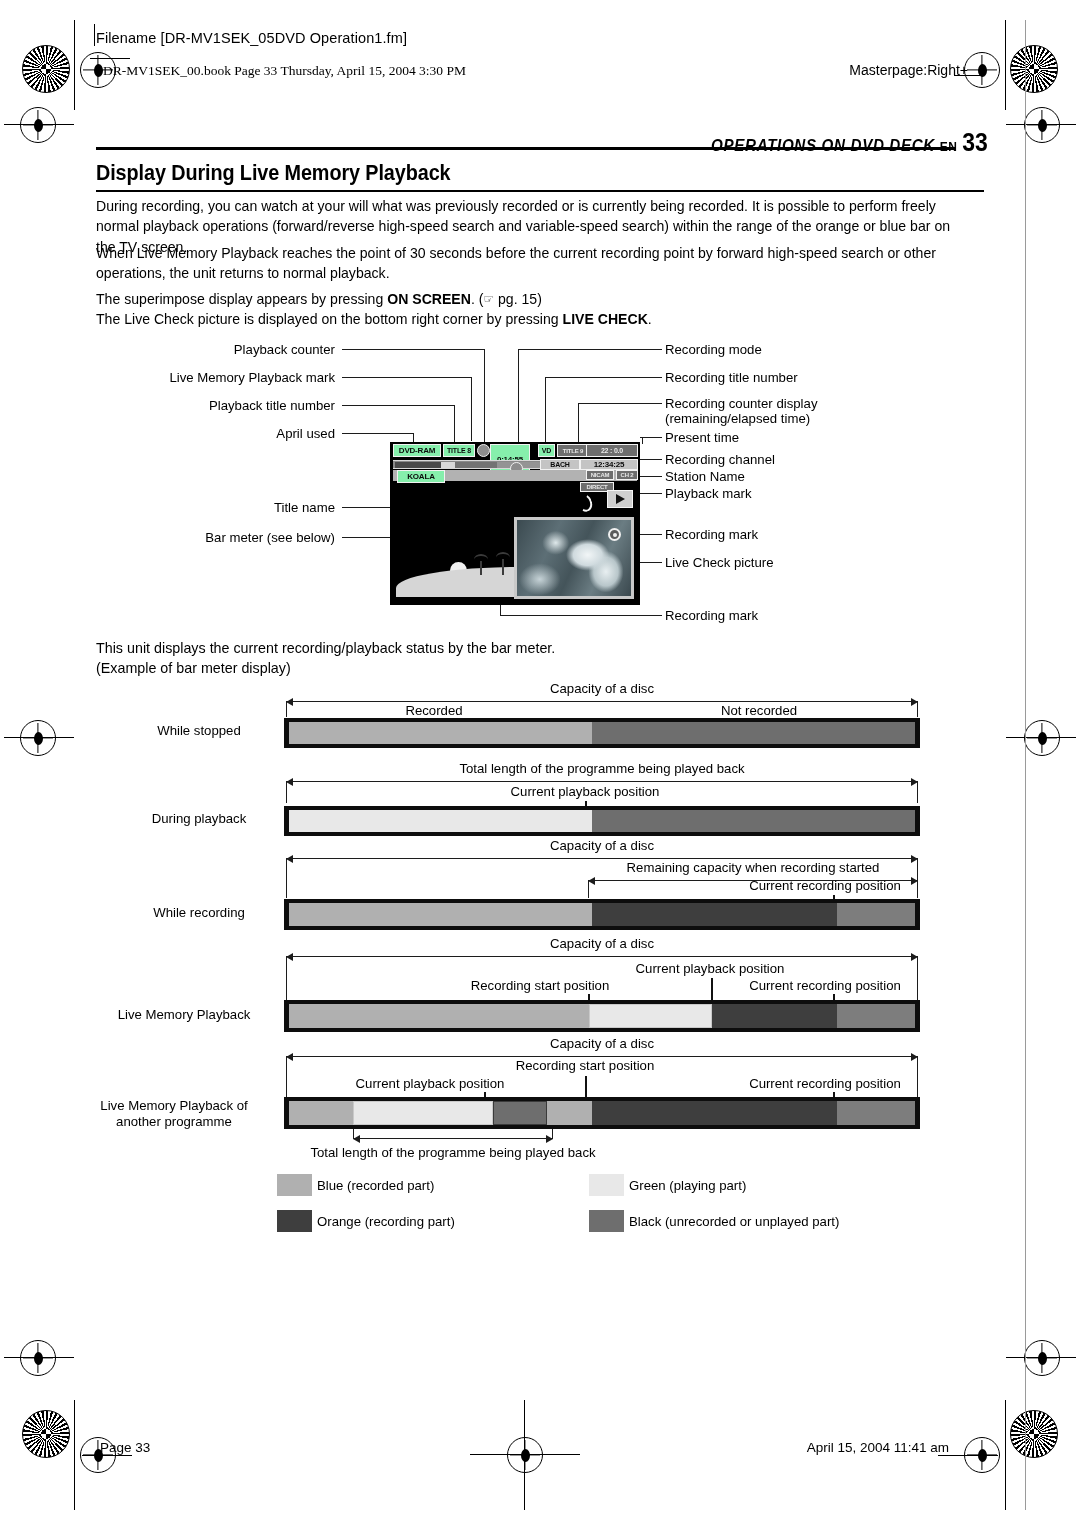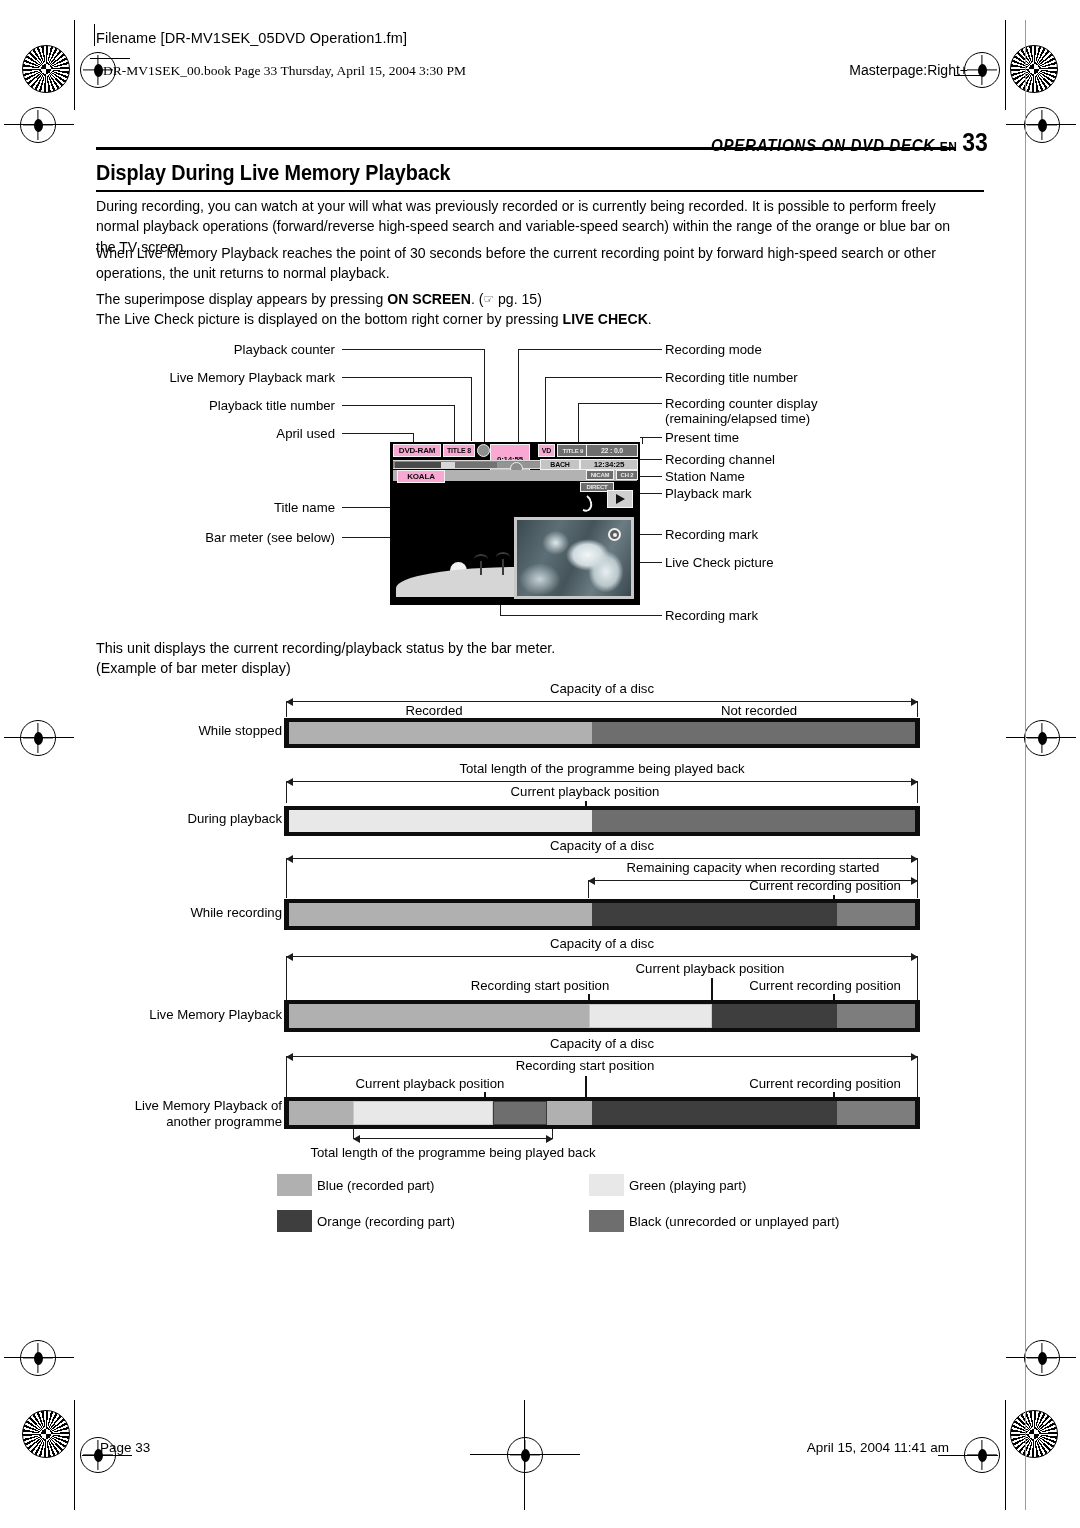--- a/index.html
+++ b/index.html
@@ -192,21 +192,21 @@
 
   
   .tv {
     position: absolute;
     left: 390px; top: 442px;
     width: 250px; height: 163px;
     background: #000;
   }
   .osd-chip {
     position: absolute;
-    background: #f9a8d4;
+    background: #86efac;
     border: 1.3px solid #f2f2f2;
     color: #0b0b0b;
     font-size: 7px;
     font-weight: bold;
     display: flex;
     align-items: center;
     justify-content: center;
     box-sizing: border-box;
     letter-spacing: -.2px;
     overflow: hidden;
@@ -333,21 +333,21 @@
     position: absolute;
     left: 96px;
     font-size: 14.3px;
     line-height: 20.3px;
     white-space: nowrap;
   }
   .bar-row-label {
     position: absolute;
     font-size: 13.2px;
     line-height: 16px;
-    text-align: right;
+    text-align: center;
     white-space: nowrap;
   }
   .meter {
     position: absolute;
     background: #0d0d0d;
     box-sizing: border-box;
     padding: 4px 5px;
   }
   .meter .seg {
     position: absolute;

